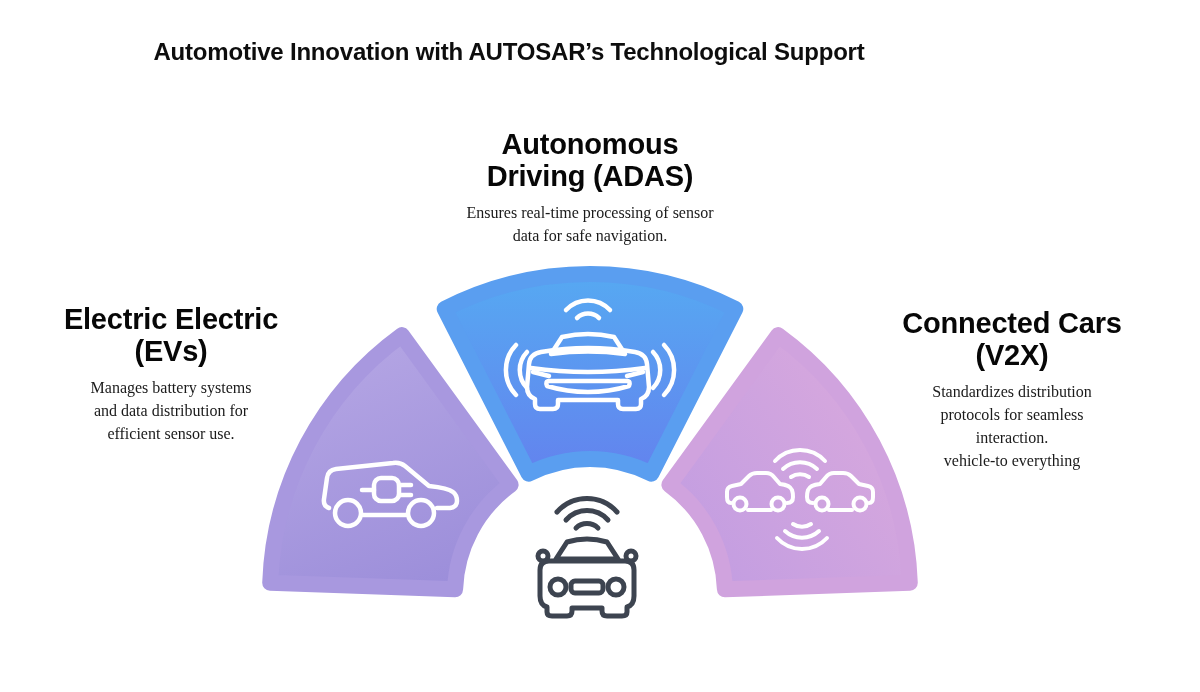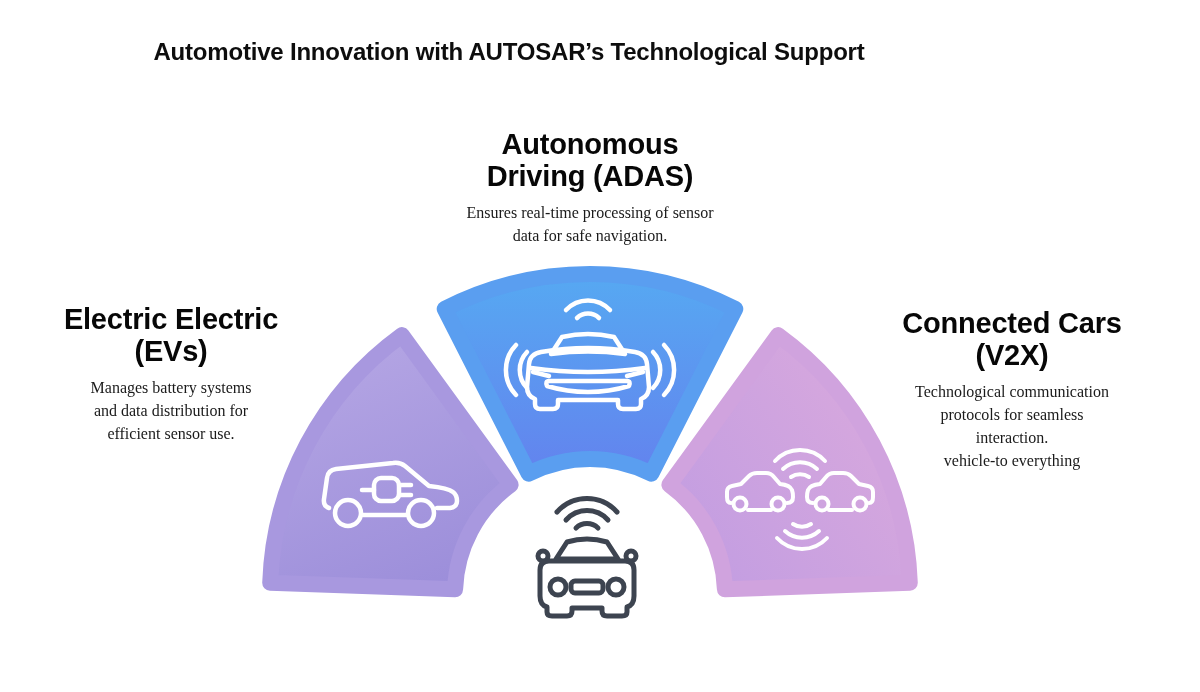--- a/index.html
+++ b/index.html
@@ -145,20 +145,20 @@
       <div>efficient sensor use.</div>
     </div>
   </div>
 
   <div class="text-block block-v2x">
     <div class="seg-heading">
       <span>Connected Cars</span>
       <span>(V2X)</span>
     </div>
     <div class="seg-desc">
-      <div>Technological communication</div>
+      <div>Standardizes distribution</div>
       <div>protocols for seamless</div>
       <div>interaction.</div>
       <div>vehicle-to everything</div>
     </div>
   </div>
 
 </div>
 
 </body></html>

